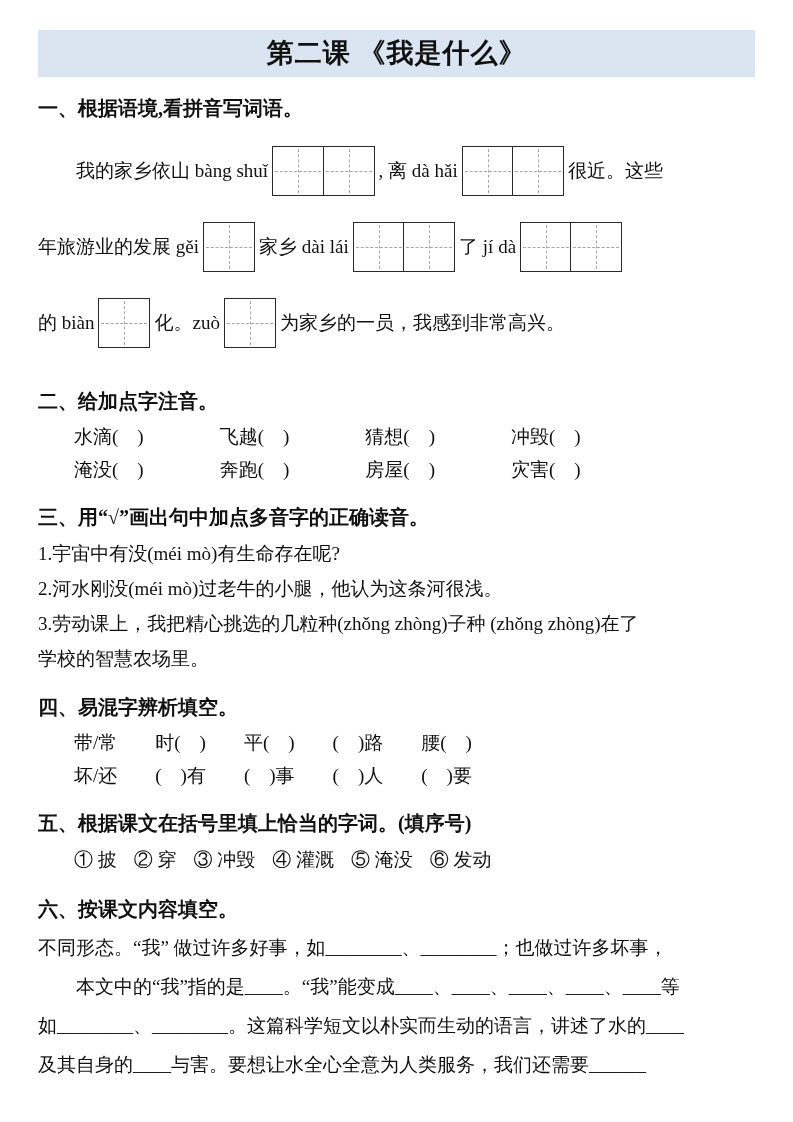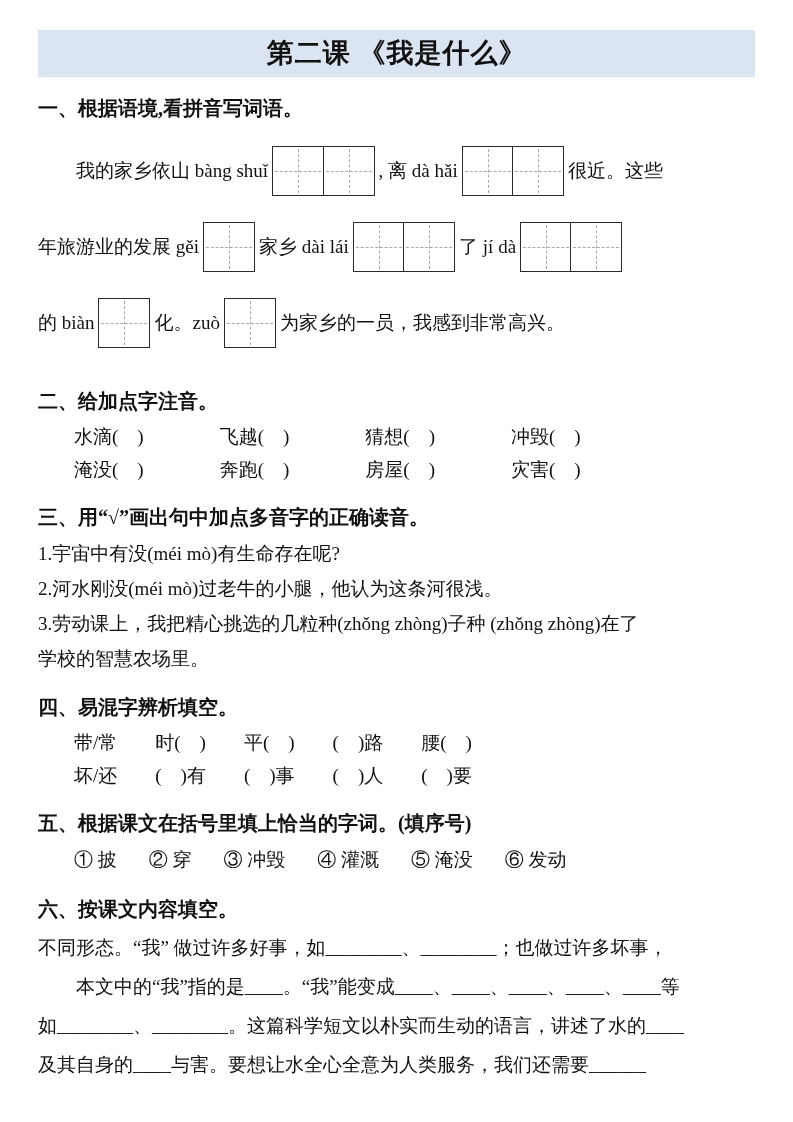--- a/index.html
+++ b/index.html
@@ -71,21 +71,21 @@
   }
   
   .flex-row {
     display: flex;
     font-size: 19px;
     line-height: 33px;
     padding-left: 36px;
   }
   .row-s2 { gap: 76px; }
   .row-s4 { gap: 38px; }
-  .row-s5 { gap: 32px; line-height: 36px; }
+  .row-s5 { gap: 17px; line-height: 36px; }
   .row-s5b {
     padding-left: 0;
     justify-content: space-between;
     line-height: 36px;
     margin-top: 4px;
   }
   .plain-line {
     font-size: 19px;
     line-height: 35px;
     margin: 0;

